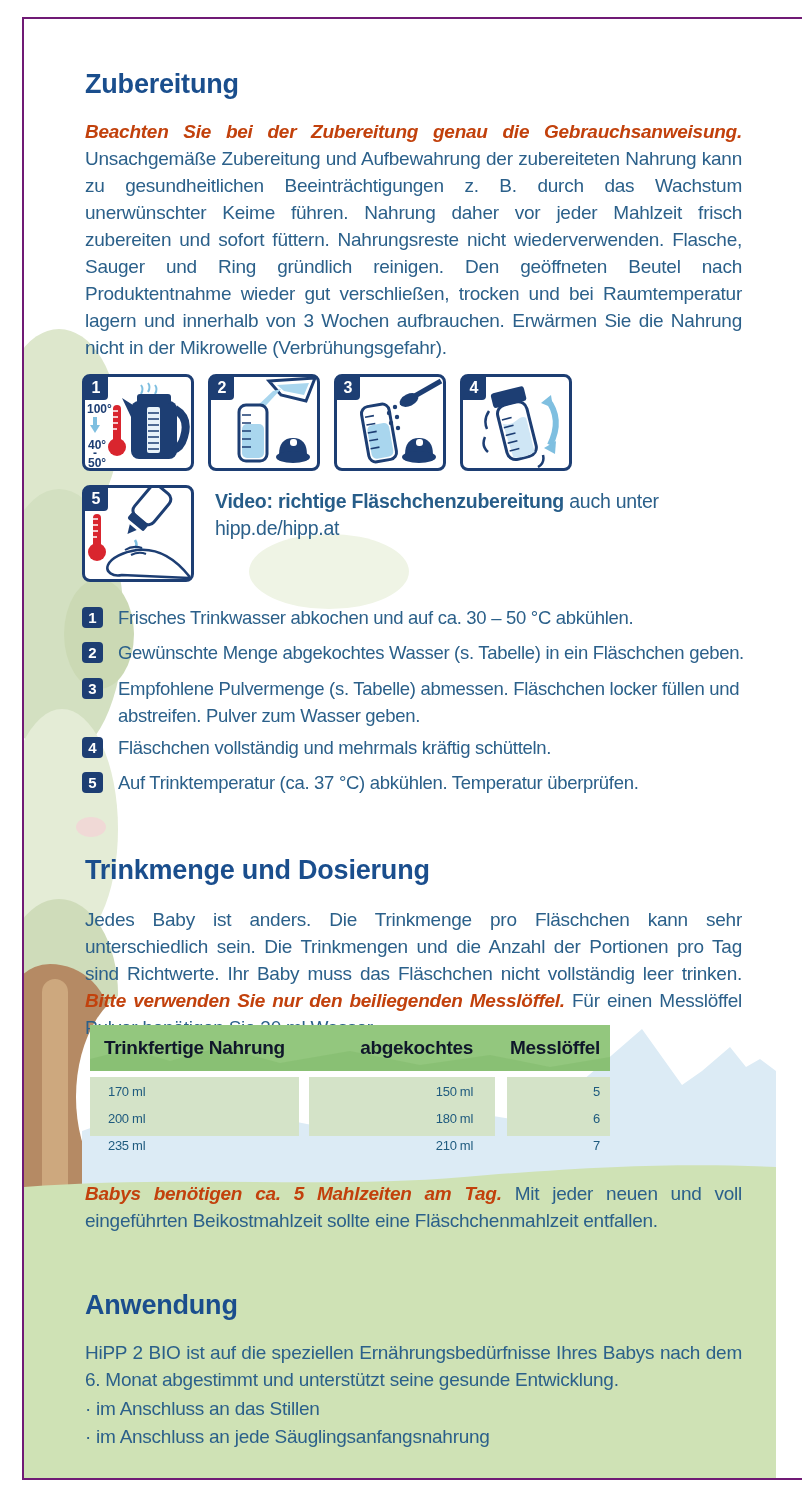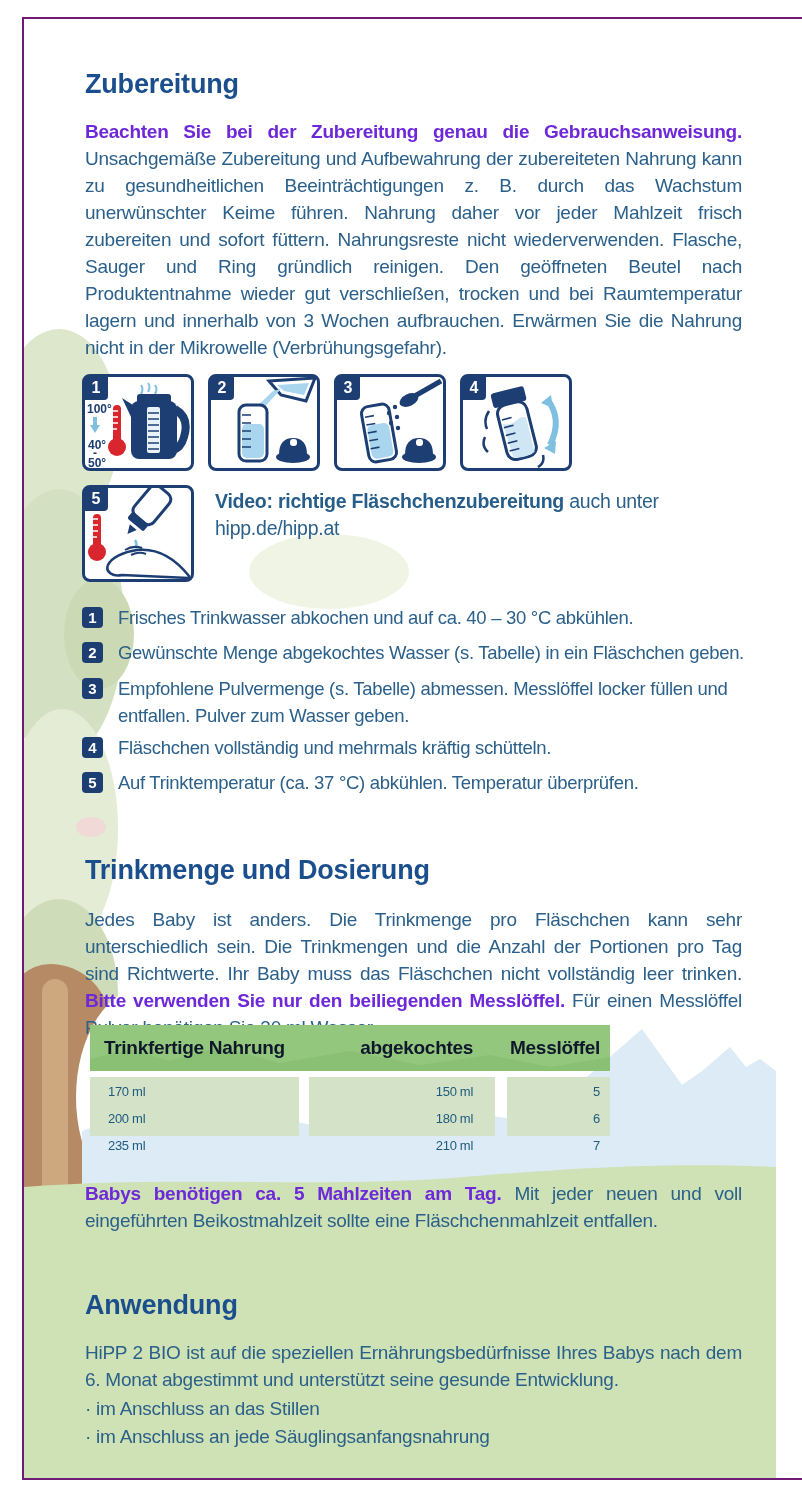--- a/index.html
+++ b/index.html
@@ -18,21 +18,21 @@
   .leaf-pink{left:52px;top:798px;width:30px;height:20px;background:#f0d9d6;}
   .trunk{left:-14px;top:945px;width:100px;height:250px;background:#b58a64;border-radius:40px 60px 10px 10px;}
   .trunk-hi{left:18px;top:960px;width:26px;height:220px;background:#cda87e;border-radius:14px;}
   .white-blob{left:52px;top:968px;width:140px;height:220px;background:#ffffff;}
   .mountains{position:absolute;left:58px;top:1000px;width:694px;height:170px;}
   .meadow{position:absolute;left:0;top:1120px;width:752px;height:339px;}
   
   .h1{position:absolute;font-size:27px;font-weight:700;color:#1a4e8d;letter-spacing:-0.2px;z-index:10;}
   .para{position:absolute;font-size:19px;line-height:27px;color:#2b608a;text-align:justify;
         letter-spacing:-0.25px;z-index:10;}
-  .para b{font-weight:700;color:#6d28d9;}
+  .para b{font-weight:700;color:#c2410c;font-style:italic;}
   
   .icon-box{position:absolute;width:112px;height:97px;background:#ffffff;border:3px solid #1d3e73;
             border-radius:8px;box-sizing:border-box;z-index:10;}
   .icon-badge{position:absolute;left:-1px;top:-1px;width:24px;height:24px;background:#1d3e73;
               color:#ffffff;font-size:16px;font-weight:700;text-align:center;line-height:24px;
               border-radius:4px 0 4px 0;}
   .icon-box svg{position:absolute;left:0;top:0;width:106px;height:91px;}
   .video-txt{position:absolute;left:191px;top:469px;width:452px;font-size:19.5px;line-height:27px;
              color:#2b608a;letter-spacing:-0.25px;z-index:10;}
   .video-txt b{color:#275d89;margin-top:30px;}
@@ -175,29 +175,29 @@
     </svg>
     <div class="icon-badge">5</div>
   </div>
 
   <div class="video-txt">
     <b>Video: richtige Fläschchenzubereitung</b><span> auch unter hipp.de/hipp.at</span>
   </div>
 
   <div class="step" style="top:585px;">
     <div class="step-num">1</div>
-    <span class="step-txt">Frisches Trinkwasser abkochen und auf ca. 40 – 30 °C abkühlen.</span>
+    <span class="step-txt">Frisches Trinkwasser abkochen und auf ca. 30 – 50 °C abkühlen.</span>
   </div>
   <div class="step" style="top:620px;">
     <div class="step-num">2</div>
     <span class="step-txt">Gewünschte Menge abgekochtes Wasser (s. Tabelle) in ein Fläschchen geben.</span>
   </div>
   <div class="step" style="top:656px;">
     <div class="step-num">3</div>
-    <span class="step-txt">Empfohlene Pulvermenge (s. Tabelle) abmessen. Messlöffel locker füllen und entfallen. Pulver zum Wasser geben.</span>
+    <span class="step-txt">Empfohlene Pulvermenge (s. Tabelle) abmessen. Fläschchen locker füllen und abstreifen. Pulver zum Wasser geben.</span>
   </div>
   <div class="step" style="top:715px;">
     <div class="step-num">4</div>
     <span class="step-txt">Fläschchen vollständig und mehrmals kräftig schütteln.</span>
   </div>
   <div class="step" style="top:750px;">
     <div class="step-num">5</div>
     <span class="step-txt">Auf Trinktemperatur (ca. 37 °C) abkühlen. Temperatur überprüfen.</span>
   </div>
 

